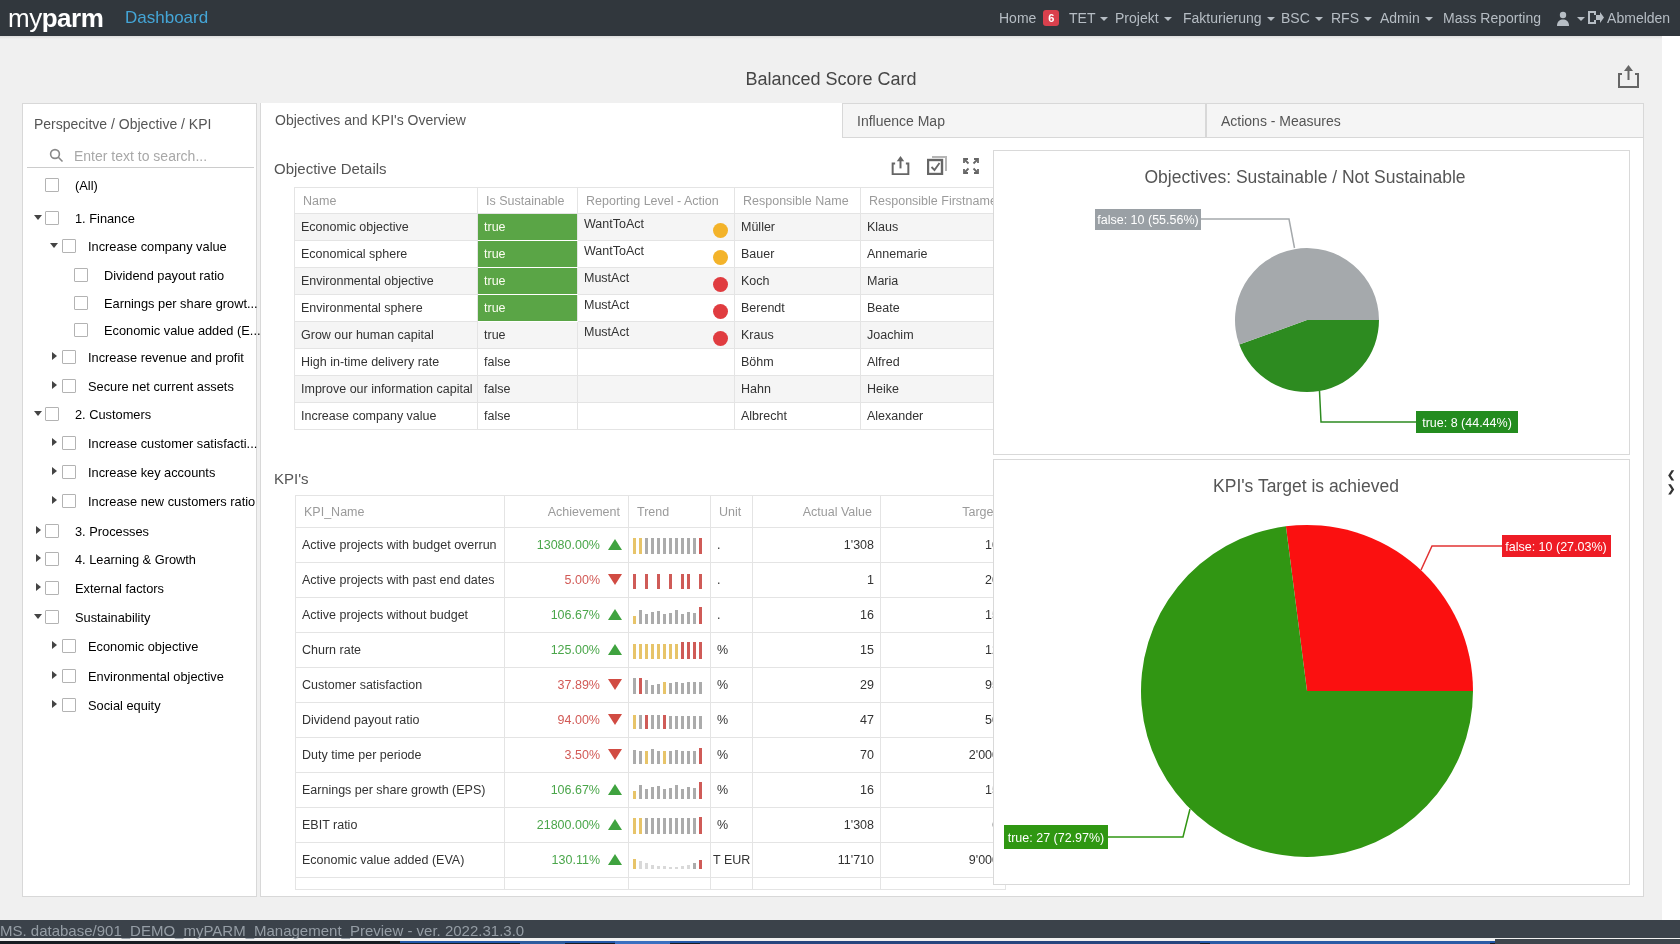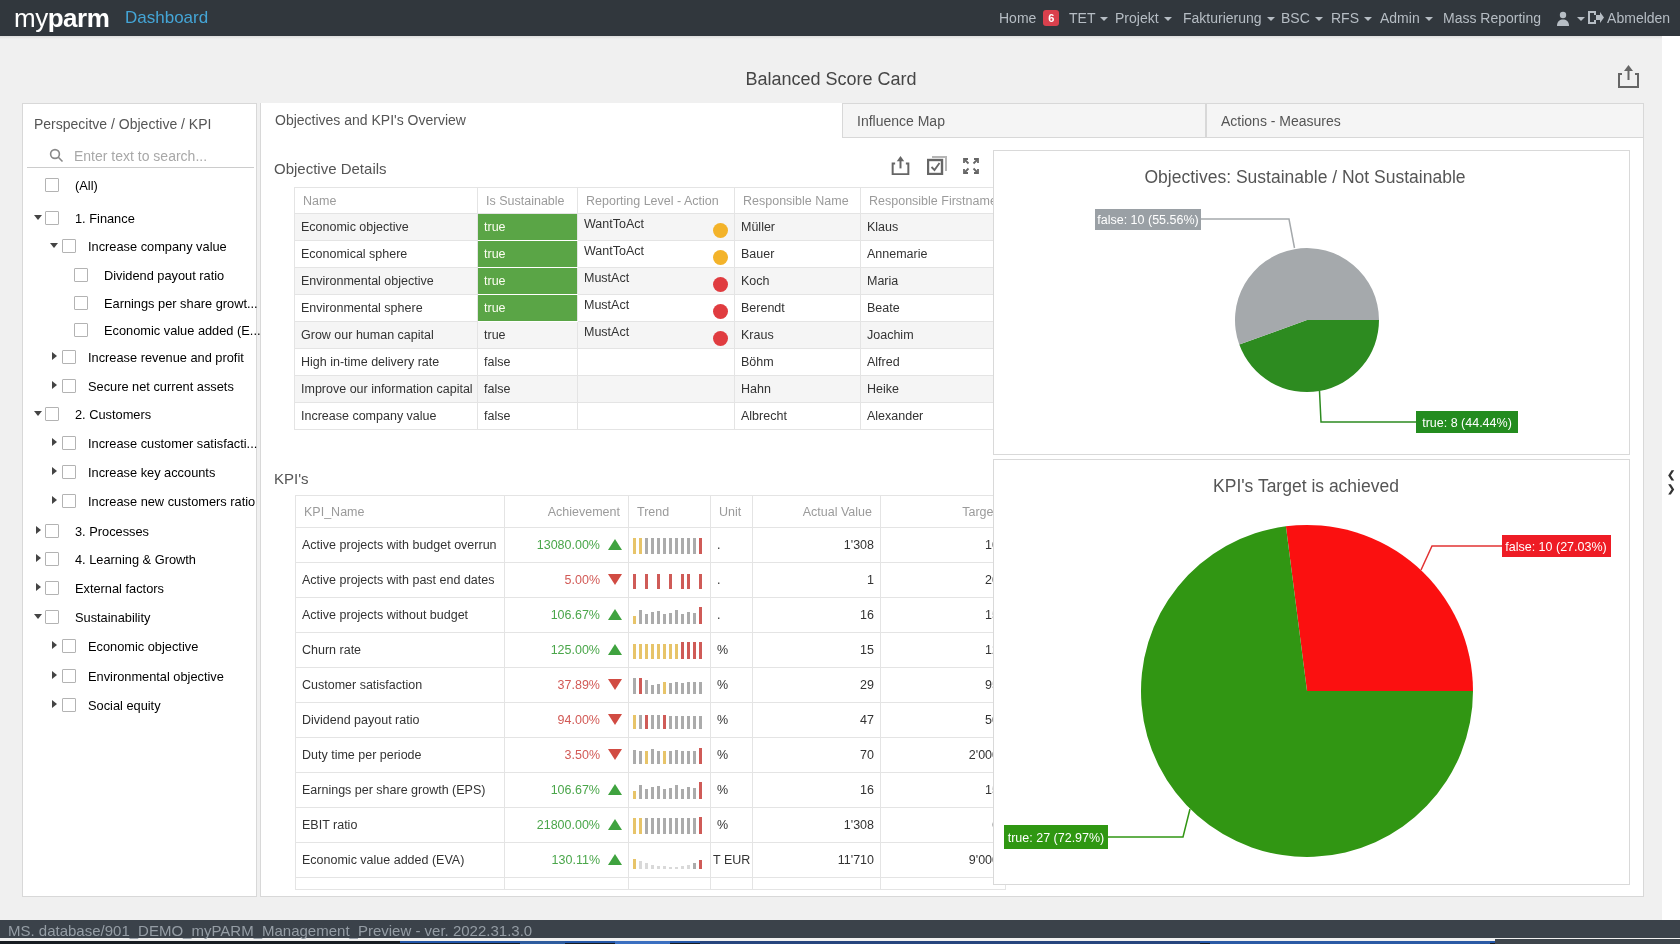--- a/index.html
+++ b/index.html
@@ -1,21 +1,21 @@
 <!DOCTYPE html>
 <html><head>
 <meta charset="utf-8">
 <style>
   * { margin:0; padding:0; box-sizing:border-box; }
   html,body { width:1680px; height:944px; overflow:hidden; font-family:"Liberation Sans", sans-serif; background:#f0f0f0; }
   .abs { position:absolute; }
 
   
   #navbar { position:absolute; left:0; top:0; width:1680px; height:36px; background:#31373d; }
-  #logo { position:absolute; left:14px; top:3px; color:#fff; font-size:26px; letter-spacing:-0.5px; }
+  #logo { position:absolute; left:8px; top:3px; color:#fff; font-size:26px; letter-spacing:-0.5px; }
   #logo .lt { font-weight:normal; }
   #logo .bd { font-weight:bold; }
   #dash { position:absolute; left:125px; top:8px; color:#44a5d6; font-size:17px; }
   .navitem { position:absolute; top:0; height:36px; line-height:36px; color:#b6bdc4; font-size:14px; white-space:nowrap; }
   .caret { display:inline-block; width:0; height:0; border-left:4px solid transparent; border-right:4px solid transparent; border-top:4px solid #b6bdc4; margin-left:5px; vertical-align:middle; }
   #badge6 { display:inline-block; background:#d9404d; color:#fff; font-size:11px; font-weight:bold; border-radius:3px; padding:2px 5px; line-height:1.1; vertical-align:1px; margin-left:7px; }
 
   
   #pagetitle { position:absolute; left:0; top:69px; width:1662px; text-align:center; font-size:18px; color:#454545; }
 
@@ -56,21 +56,21 @@
   .tri-dn { display:inline-block; width:0; height:0; border-left:7px solid transparent; border-right:7px solid transparent; border-top:11px solid #d14b42; margin-left:8px; vertical-align:-1px; }
 
   
   .chartcard { position:absolute; background:#fff; border:1px solid #d9d9d9; }
 
   
   #rstrip { position:absolute; left:1662px; top:36px; width:18px; height:884px; background:#fff; }
   #rstrip .ch { position:absolute; left:5px; font-size:10px; font-weight:bold; color:#333; }
 
   
-  #statusbar { position:absolute; left:0; top:920px; width:1680px; height:18px; background:#3b424a; color:#959da5; font-size:15px; line-height:21px; padding-left:8px; }
+  #statusbar { position:absolute; left:0; top:920px; width:1680px; height:18px; background:#3b424a; color:#959da5; font-size:15px; line-height:21px; padding-left:0; }
   #taskbar { position:absolute; left:0; top:941px; width:1680px; height:3px; background:#1c2127; }
 </style>
 </head>
 <body>
 
 <div id="navbar">
   <div id="logo"><span class="lt">my</span><span class="bd">parm</span></div>
   <div id="dash">Dashboard</div>
   <div class="navitem" style="left:999px;">Home<span id="badge6">6</span></div>
   <div class="navitem" style="left:1069px;">TET<span class="caret"></span></div>

